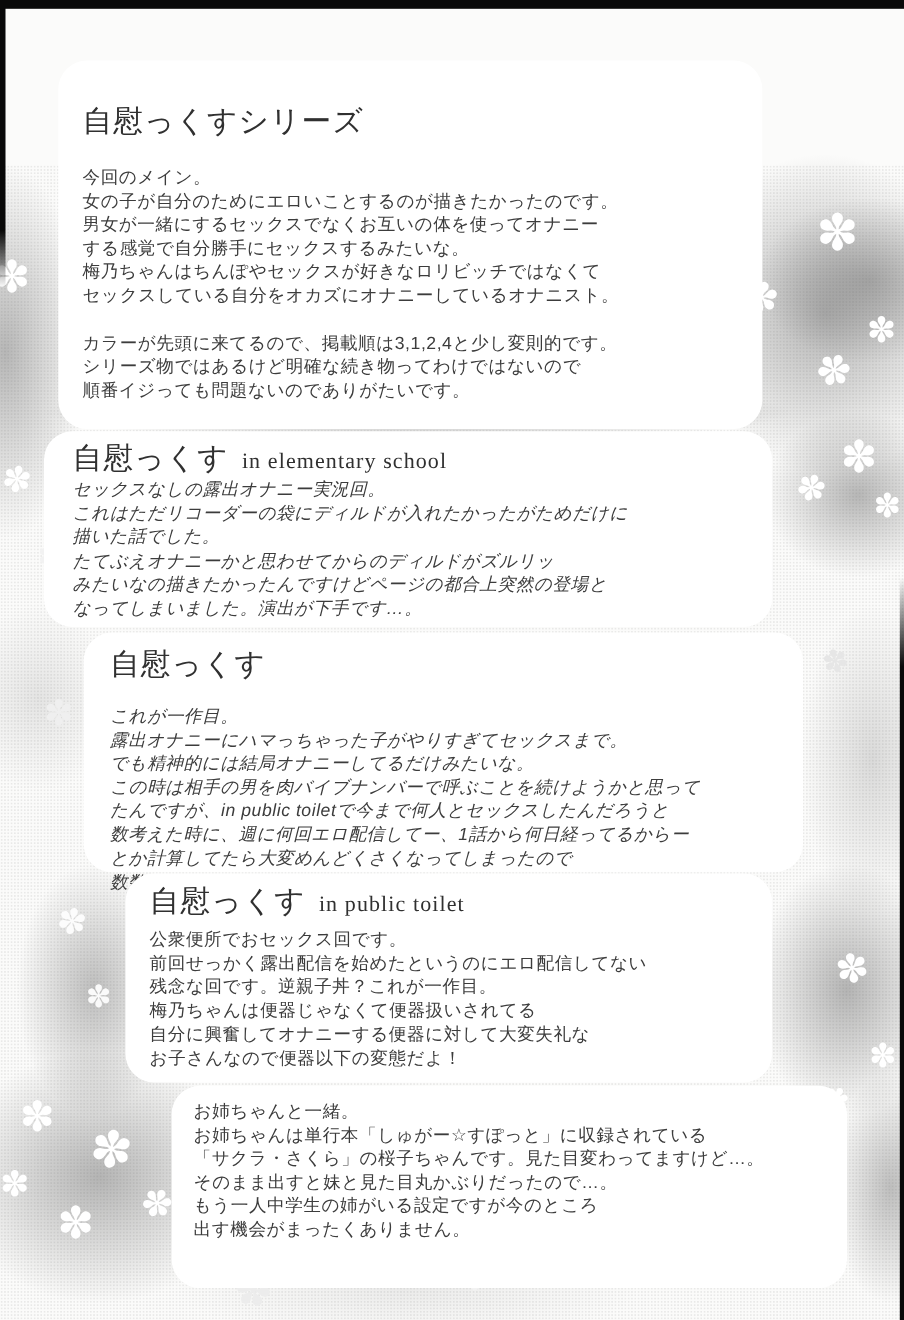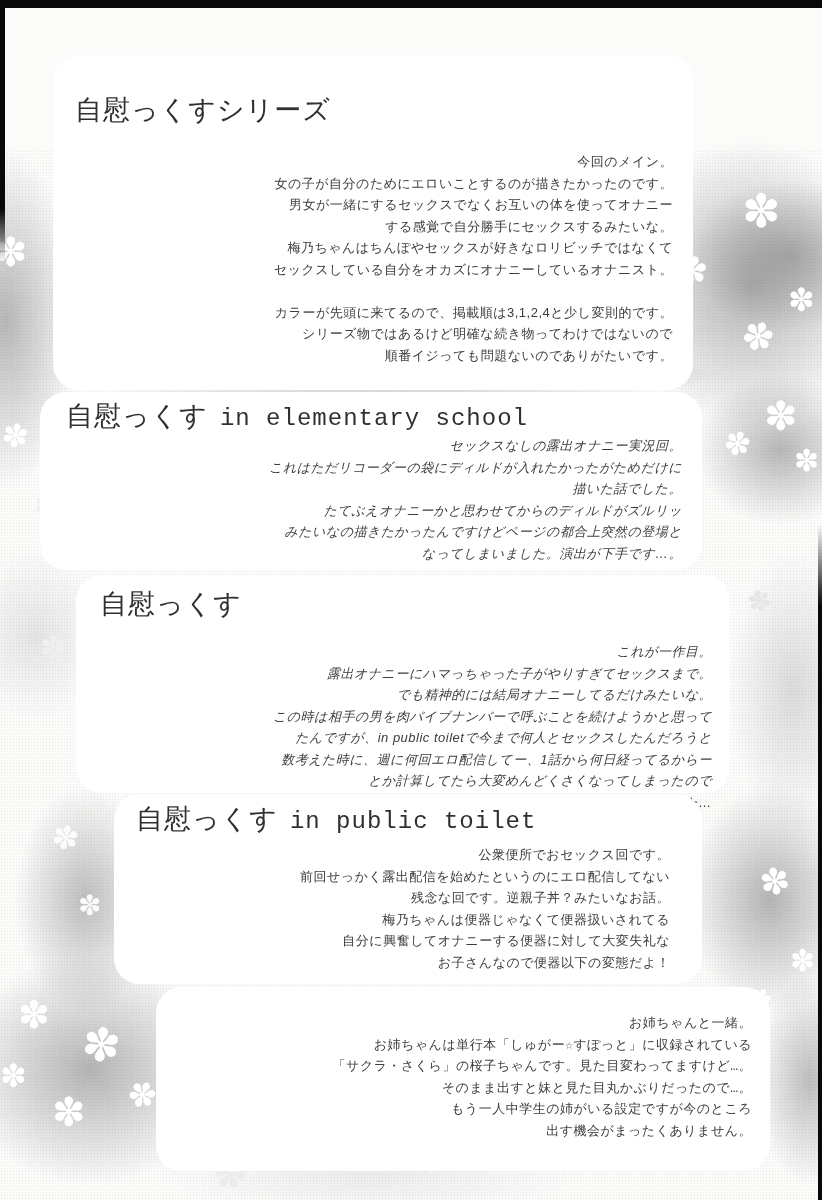--- a/index.html
+++ b/index.html
@@ -27,27 +27,27 @@
   .box{
     position:absolute;z-index:4;
     background:#ffffff;border-radius:26px;
     box-sizing:border-box;
   }
   .title{
     margin:0;font-weight:400;color:#303030;letter-spacing:1px;
     font-size:27px;line-height:34px;white-space:nowrap;
   }
   .title .title-suffix{
-    font-family:Liberation Mono, monospace;
-    font-size:24px;letter-spacing:1px;margin-left:12px;
+    font-family:Liberation Serif, serif;
+    font-size:20px;letter-spacing:1px;margin-left:12px;
   }
   .title .title-suffix:empty{display:none;}
   .body-text{
     white-space:pre-line;
-    font-size:13px;line-height:21.5px;letter-spacing:.5px;color:#3c3c3c;text-align:right;
+    font-size:16px;line-height:21.5px;letter-spacing:.5px;color:#3c3c3c;
   }
   .edge{position:absolute;z-index:6;pointer-events:none;}
   .edge-top{left:0;top:0;width:822px;height:8px;background:#090909;}
   .edge-left{left:0;top:0;width:5px;height:262px;
     background:linear-gradient(to bottom,#090909 80%,rgba(9,9,9,0));}
   .edge-right{right:0;top:525px;width:4px;height:675px;
     background:linear-gradient(to bottom,rgba(9,9,9,0),#090909 12%,#090909);}
 </style>
 </head>
 <body>
@@ -135,28 +135,28 @@
 たんですが、in public toiletで今まで何人とセックスしたんだろうと
 数考えた時に、週に何回エロ配信してー、1話から何日経ってるからー
 とか計算してたら大変めんどくさくなってしまったので
 数数えるのはやめることにしました…</div>
   </section>
 
   <section class="box" style="left:114px;top:794px;width:588px;height:190px;padding:9px 32px 0 22px;">
     <h2 class="title" style="line-height:32px;"><span class="title-main">自慰っくす</span><span class="title-suffix">in public toilet</span></h2>
     <div class="body-text" style="margin-top:6px;">公衆便所でおセックス回です。
 前回せっかく露出配信を始めたというのにエロ配信してない
-残念な回です。逆親子丼？みたいなお話。
+残念な回です。逆親子丼？これが一作目。
 梅乃ちゃんは便器じゃなくて便器扱いされてる
 自分に興奮してオナニーする便器に対して大変失礼な
 お子さんなので便器以下の変態だよ！</div>
   </section>
 
   <section class="box" style="left:156px;top:987px;width:614px;height:184px;padding:9px 18px 0 20px;">
-    <div class="body-text" style="margin-top:17px;font-family:Liberation Mono, monospace;">お姉ちゃんと一緒。
+    <div class="body-text" style="margin-top:4px;">お姉ちゃんと一緒。
 お姉ちゃんは単行本「しゅがー☆すぽっと」に収録されている
 「サクラ・さくら」の桜子ちゃんです。見た目変わってますけど…。
 そのまま出すと妹と見た目丸かぶりだったので…。
 もう一人中学生の姉がいる設定ですが今のところ
 出す機会がまったくありません。</div>
   </section>
 
   <div class="edge edge-top"></div>
   <div class="edge edge-left"></div>
   <div class="edge edge-right"></div>

